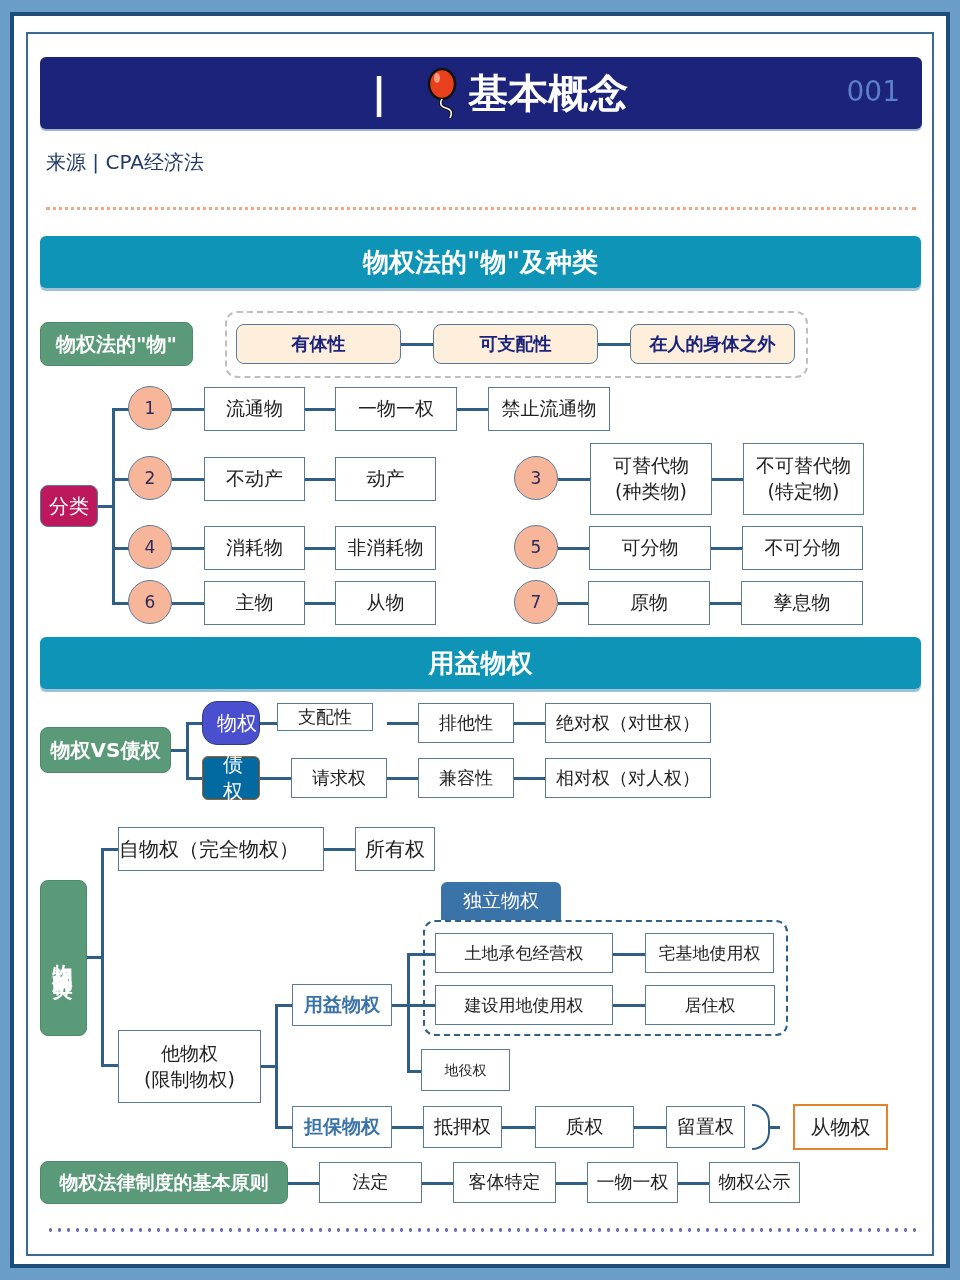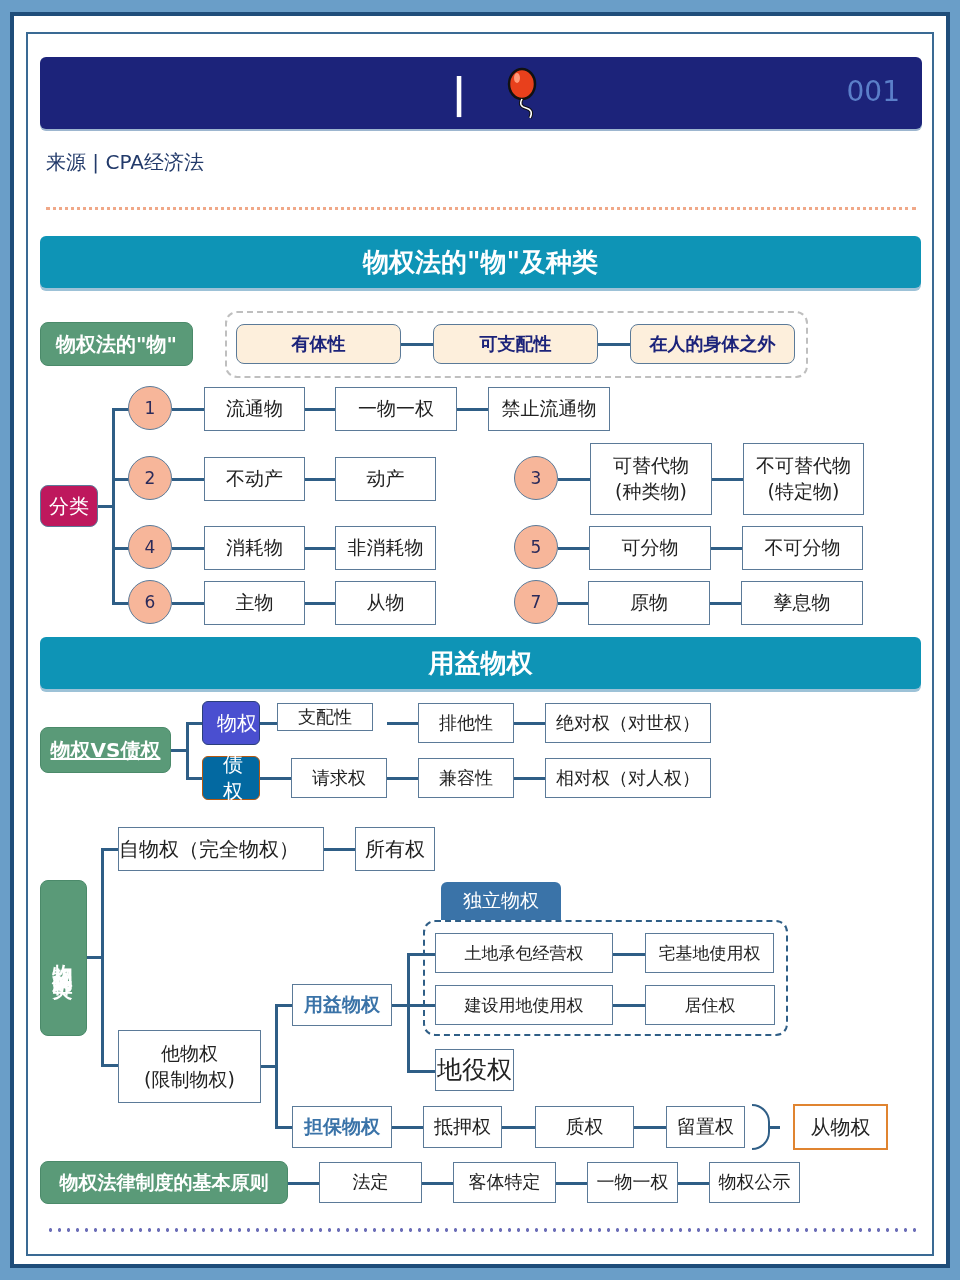--- a/index.html
+++ b/index.html
@@ -77,21 +77,21 @@
     border: 2px dashed #bfbfbf; border-radius: 12px;
   }
   .dashed-blue {
     border: 2.5px dashed #2f5e86; border-radius: 12px;
   }
   .purple {
     background: #be185d; color: #fff; border-radius: 8px; border: 1.5px solid #5b7a98;
     display: flex; align-items: center; justify-content: center; font-size: 20px;
   }
   .blue-tag {
-    background: #4a4fd0; color: #fff; border-radius: 6px; border: 1.5px solid #2b3f7a;
+    background: #4a4fd0; color: #fff; border-radius: 15px; border: 1.5px solid #2b3f7a;
     display: flex; align-items: center; justify-content: center; font-size: 20px; padding-left: 12px;
   }
   .orange-tag {
     background: #0369a1; color: #fff; border-radius: 6px; border: 1.5px solid #b7580f;
     display: flex; align-items: center; justify-content: center; font-size: 20px; padding-left: 20px;
   }
   .tab-label {
     background: #3a73a8; color: #fff; border-radius: 6px 6px 0 0;
     display: flex; align-items: center; justify-content: center; font-size: 19px;
   }
@@ -113,20 +113,21 @@
 <div class="abs title-bar">
   <span class="sep">|</span>
   <span class="balloon">
     <svg width="40" height="54" viewBox="0 0 40 54">
       <ellipse cx="18" cy="18" rx="13" ry="15" fill="#e8401c" stroke="#111" stroke-width="2.5"></ellipse>
       <ellipse cx="13" cy="12" rx="3" ry="5" fill="#ff9a7a"></ellipse>
       <path d="M18 33 Q14 40 22 42 Q30 44 26 52" fill="none" stroke="#111" stroke-width="3.5"></path>
       <path d="M18 33 Q14 40 22 42 Q30 44 26 52" fill="none" stroke="#fff" stroke-width="1.5"></path>
     </svg>
   </span>
+  <span>基本概念</span>
   <span class="num">001</span>
 </div>
 
 <div class="abs source">来源 | CPA经济法</div>
 <div class="abs dash-line"></div>
 
 <div class="abs section-bar" style="top:236px;">物权法的"物"及种类</div>
 
 <div class="abs green-label" style="left:40px;top:322px;width:153px;height:44px;">物权法的"物"</div>
 <div class="abs hline" style="left:193px;top:343px;width:32px;height:0;"></div>
@@ -186,21 +187,21 @@
 <div class="abs box" style="left:335px;top:581px;width:101px;height:44px;">从物</div>
 
 <div class="abs circle" style="left:514px;top:580px;">7</div>
 <div class="abs hline" style="left:558px;top:602px;width:32px;"></div>
 <div class="abs box" style="left:588px;top:581px;width:122px;height:44px;">原物</div>
 <div class="abs hline" style="left:710px;top:602px;width:31px;"></div>
 <div class="abs box" style="left:741px;top:581px;width:122px;height:44px;">孳息物</div>
 
 <div class="abs section-bar" style="top:637px;">用益物权</div>
 
-<div class="abs green-label" style="left:40px;top:727px;width:131px;height:46px;text-decoration:underline;">物权VS债权</div>
+<div class="abs green-label" style="left:40px;top:727px;width:131px;height:46px;">物权VS债权</div>
 <div class="abs hline" style="left:171px;top:749px;width:16px;"></div>
 <div class="abs vline" style="left:186px;top:722px;height:56px;"></div>
 <div class="abs hline" style="left:186px;top:722px;width:16px;"></div>
 <div class="abs hline" style="left:186px;top:777px;width:16px;"></div>
 
 <div class="abs blue-tag" style="left:202px;top:701px;width:58px;height:44px;">物权</div>
 <div class="abs hline" style="left:260px;top:722px;width:31px;"></div>
 <div class="abs box" style="left:277px;top:703px;width:96px;height:28px;font-size:18px;">支配性</div>
 <div class="abs hline" style="left:387px;top:722px;width:31px;"></div>
 <div class="abs box" style="left:418px;top:703px;width:96px;height:40px;font-size:18px;">排他性</div>
@@ -241,21 +242,21 @@
 
 <div class="abs tab-label" style="left:441px;top:882px;width:120px;height:38px;">独立物权</div>
 <div class="abs dashed-blue" style="left:423px;top:920px;width:365px;height:116px;"></div>
 <div class="abs box" style="left:435px;top:933px;width:178px;height:40px;font-size:17px;">土地承包经营权</div>
 <div class="abs hline" style="left:613px;top:953px;width:32px;"></div>
 <div class="abs box" style="left:645px;top:933px;width:129px;height:40px;font-size:17px;">宅基地使用权</div>
 <div class="abs box" style="left:435px;top:985px;width:178px;height:40px;font-size:17px;">建设用地使用权</div>
 <div class="abs hline" style="left:613px;top:1004px;width:32px;"></div>
 <div class="abs box" style="left:645px;top:985px;width:130px;height:40px;font-size:17px;">居住权</div>
 
-<div class="abs box" style="left:435px;top:1049px;width:79px;height:42px;font-size:25px;">地役权</div>
+<div class="abs box" style="left:421px;top:1049px;width:89px;height:42px;font-size:14px;">地役权</div>
 
 <div class="abs box blue-bold" style="left:292px;top:1106px;width:100px;height:42px;font-size:19px;">担保物权</div>
 <div class="abs hline" style="left:392px;top:1126px;width:31px;"></div>
 <div class="abs box" style="left:423px;top:1106px;width:79px;height:42px;font-size:19px;">抵押权</div>
 <div class="abs hline" style="left:502px;top:1126px;width:33px;"></div>
 <div class="abs box" style="left:535px;top:1106px;width:99px;height:42px;font-size:19px;">质权</div>
 <div class="abs hline" style="left:634px;top:1126px;width:32px;"></div>
 <div class="abs box" style="left:666px;top:1106px;width:79px;height:42px;font-size:19px;">留置权</div>
 <div class="abs bracket" style="left:752px;top:1104px;width:18px;height:46px;"></div>
 <div class="abs hline" style="left:770px;top:1126px;width:10px;"></div>

